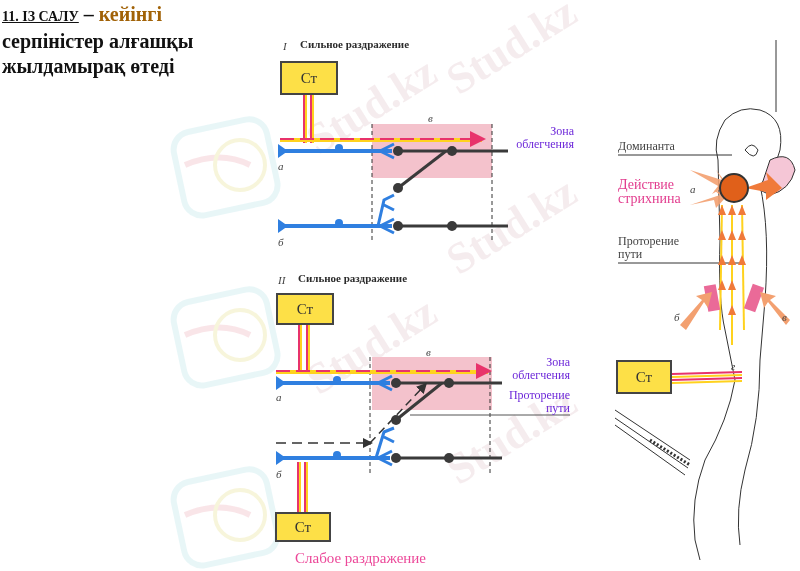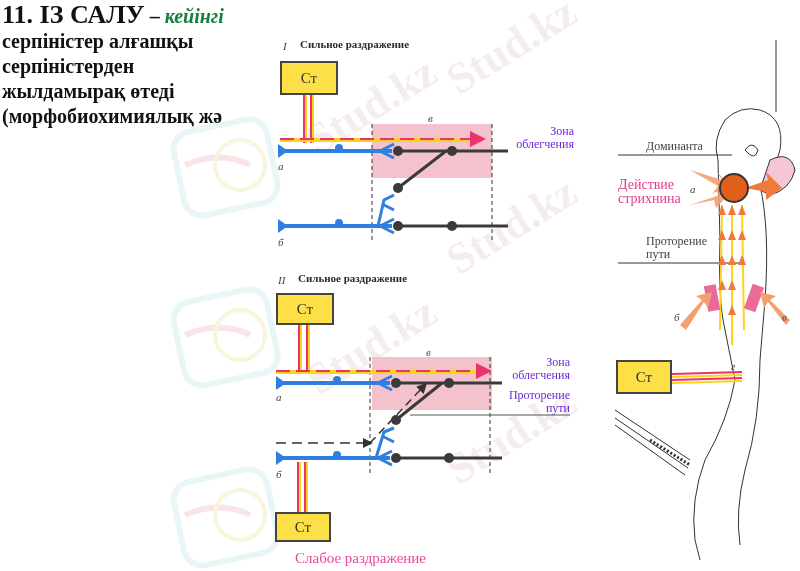--- a/index.html
+++ b/index.html
@@ -1,45 +1,43 @@
 <!DOCTYPE html>
 <html><head>
 <meta charset="utf-8">
 <style>
   html, body { margin:0; padding:0; }
   body { width:800px; height:571px; background:#ffffff; position:relative; overflow:hidden; font-family:"Liberation Serif", serif; }
   .heading { position:absolute; left:2px; top:2px; width:290px; font-family:"Liberation Serif", serif; font-weight:bold; font-size:20px; line-height:25px; color:#111; white-space:nowrap; overflow:hidden; }
-  .heading .lead { font-size:26px; }
-  .heading .light { color:#15803d;font-style:italic; }
+  .heading .lead { font-size:14px;text-decoration:underline; }
+  .heading .light { color:#a16207; }
   .diagram { position:absolute; left:0; top:0; }
   .lbl { position:absolute; font-family:"Liberation Serif", serif; color:#333; white-space:nowrap; }
   .title { font-weight:bold; font-size:11px; color:#2b2b2b; }
   .roman { font-style:italic; font-size:11px; color:#444; }
   .small { font-size:12px; line-height:13px; text-align:right; color:#6d28d9; }
-  .small-l { font-size:12px; line-height:13px; color:#444;margin-left:28px; }
+  .small-l { font-size:12px; line-height:13px; color:#444; }
   .it { font-style:italic; font-size:11px; color:#444; }
   .st-box { position:absolute; background:#fde047; border:2px solid #444; box-sizing:border-box; display:flex; align-items:center; justify-content:center; font-family:"Liberation Serif", serif; font-size:15px; color:#333; }
   .magenta { color:#e23c8e; font-size:14px; line-height:14px; }
   .watermark { position:absolute; font-family:"Liberation Serif", serif; font-weight:bold; font-size:44px; color:rgba(200,150,160,0.18); transform:rotate(-32deg); white-space:nowrap; pointer-events:none; }
 </style>
 </head>
 <body>
 
 <div class="watermark" style="left:300px;top:80px;">Stud.kz</div>
 <div class="watermark" style="left:440px;top:20px;">Stud.kz</div>
 <div class="watermark" style="left:440px;top:200px;">Stud.kz</div>
 <div class="watermark" style="left:300px;top:320px;">Stud.kz</div>
 <div class="watermark" style="left:440px;top:410px;">Stud.kz</div>
 
 <div class="heading">
   <div><span class="lead">11. ІЗ САЛУ</span><span> – </span><span class="light">кейінгі</span></div>
   <div>серпіністер алғашқы</div>
-  <div>серпіністерден</div>
   <div>жылдамырақ өтеді</div>
-  <div>(морфобиохимиялық жә</div>
 </div>
 
 <svg class="diagram" width="800" height="571">
   <g opacity="0.35">
     <rect x="178" y="125" width="95" height="85" rx="18" fill="none" stroke="#bfe6ea" stroke-width="6" transform="rotate(-12 225 167)"></rect>
     <path d="M185 165 Q220 150 250 165" stroke="#f0b7c0" stroke-width="6" fill="none"></path>
     <circle cx="240" cy="165" r="25" fill="none" stroke="#e9e39a" stroke-width="4"></circle>
   </g>
   <g opacity="0.35">
     <rect x="178" y="295" width="95" height="85" rx="18" fill="none" stroke="#bfe6ea" stroke-width="6" transform="rotate(-12 225 337)"></rect>

